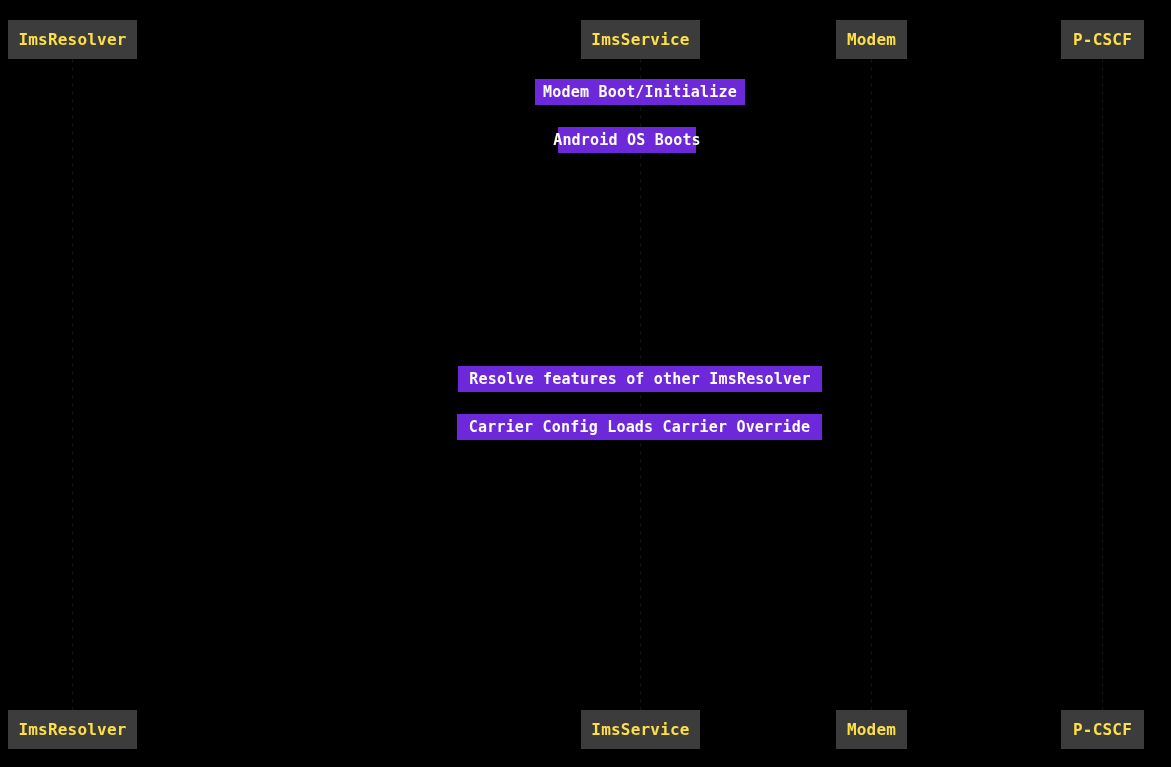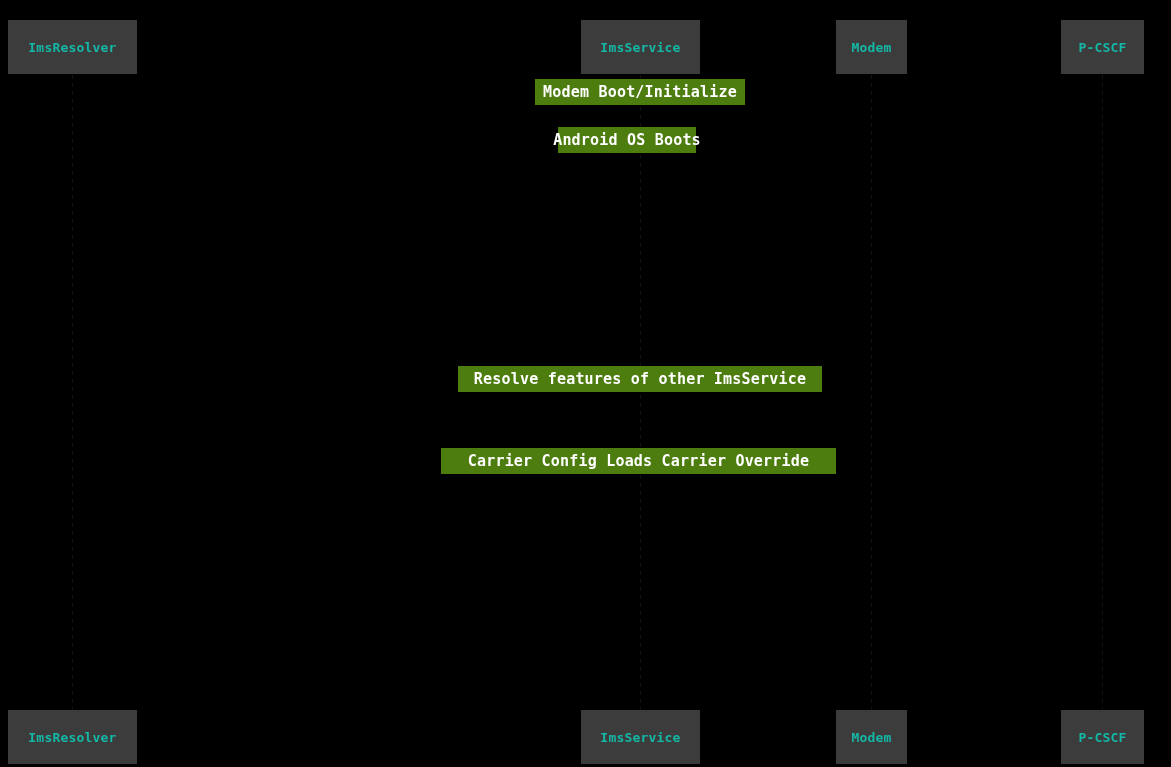--- a/index.html
+++ b/index.html
@@ -32,36 +32,36 @@
       transparent 4px, transparent 8px
     );
     background-size: 1px 8px;
     background-repeat: repeat-y;
   }
 
   
   .participant {
     position: absolute;
     background: #3c3c3c;
-    color: #14b8a6;
+    color: #fde047;
     display: flex;
     align-items: center;
     justify-content: center;
-    font-size: 13px;
+    font-size: 16px;
     font-weight: bold;
     letter-spacing: 0.2px;
     white-space: nowrap;
     box-sizing: border-box;
-    height: 54px;
+    height: 39px;
   }
 
   
   .note {
     position: absolute;
-    background: #4d7c0f;
+    background: #6d28d9;
     color: #ffffff;
     display: flex;
     align-items: center;
     justify-content: center;
     font-size: 15px;
     font-weight: bold;
     letter-spacing: 0.2px;
     white-space: nowrap;
     box-sizing: border-box;
     height: 26px;
@@ -79,15 +79,15 @@
     <div class="participant" style="left: 8px; width: 129px; top: 20px;">ImsResolver</div>
     <div class="participant" style="left: 581px; width: 119px; top: 20px;">ImsService</div>
     <div class="participant" style="left: 836px; width: 71px; top: 20px;">Modem</div>
     <div class="participant" style="left: 1061px; width: 83px; top: 20px;">P-CSCF</div>
     <div class="participant" style="left: 8px; width: 129px; top: 710px;">ImsResolver</div>
     <div class="participant" style="left: 581px; width: 119px; top: 710px;">ImsService</div>
     <div class="participant" style="left: 836px; width: 71px; top: 710px;">Modem</div>
     <div class="participant" style="left: 1061px; width: 83px; top: 710px;">P-CSCF</div>
     <div class="note" style="left: 535px; top: 79px; width: 210px;">Modem Boot/Initialize</div>
     <div class="note" style="left: 558px; top: 127px; width: 138px;">Android OS Boots</div>
-    <div class="note" style="left: 458px; top: 366px; width: 364px;">Resolve features of other ImsService</div>
-    <div class="note" style="left: 441px; top: 414px; width: 395px; margin-top: 34px;">Carrier Config Loads Carrier Override</div>
+    <div class="note" style="left: 458px; top: 366px; width: 364px;">Resolve features of other ImsResolver</div>
+    <div class="note" style="left: 457px; top: 414px; width: 365px;">Carrier Config Loads Carrier Override</div>
   </div>
 
 </body></html>

